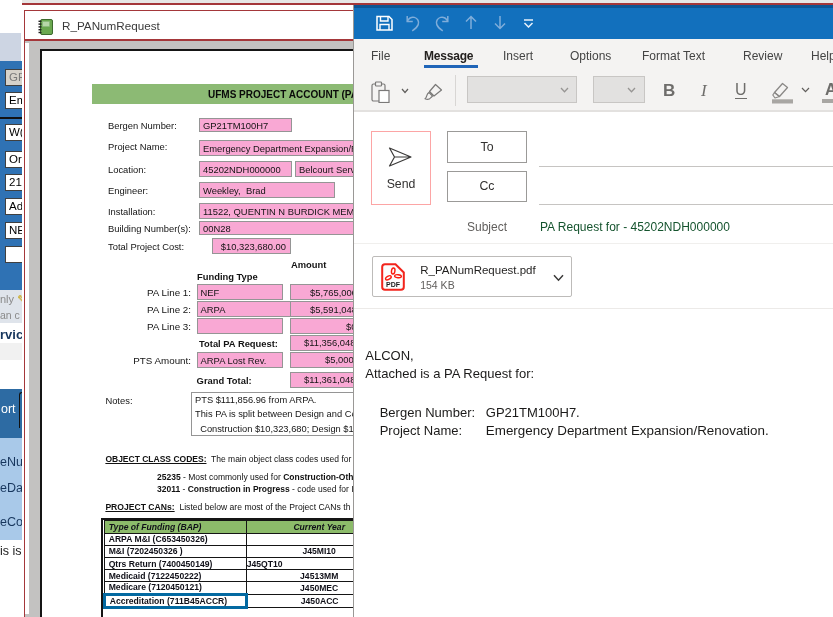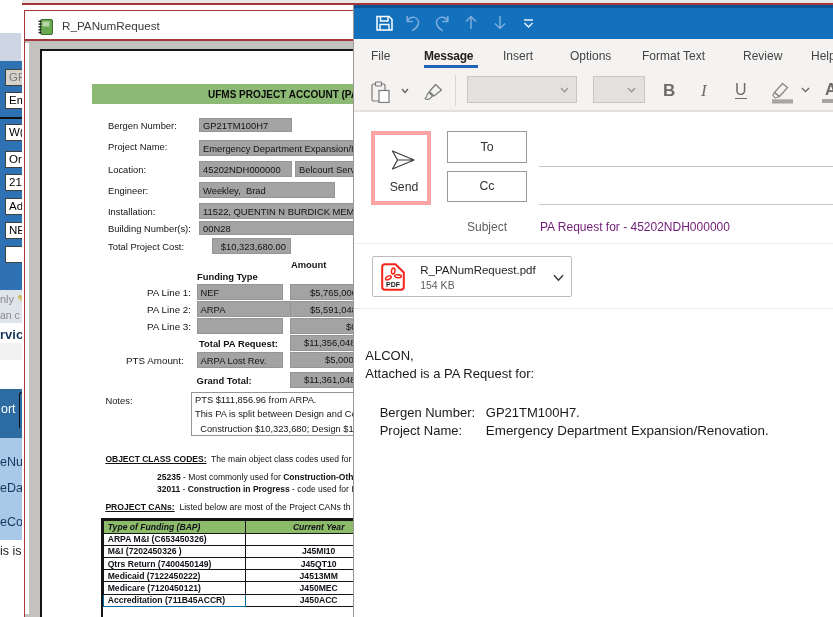--- a/index.html
+++ b/index.html
@@ -4,21 +4,21 @@
 <style>
   * { margin:0; padding:0; box-sizing:border-box; }
   html,body { width:833px; height:617px; overflow:hidden; background:#fff;
     font-family:"Liberation Sans", sans-serif; }
   .abs { position:absolute; }
   #stage { position:relative; width:833px; height:617px; overflow:hidden; }
   .cell { position:absolute; left:5px; width:19px; height:17px; background:#fff;
     border:1px solid #404040; font-size:11.5px; color:#000; line-height:15px; padding-left:3px;
     white-space:nowrap; overflow:hidden; }
   .rlabel { position:absolute; font-size:9.4px; color:#141414; white-space:nowrap; }
-  .rbox { position:absolute; background:#a3a3a3; border:1px solid #959595; font-size:9.4px;
+  .rbox { position:absolute; background:#f9a8d4; border:1px solid #959595; font-size:9.4px;
     color:#141414; line-height:13px; padding-left:3px; white-space:nowrap; overflow:hidden; }
   .tabtxt { position:absolute; top:0; height:29px; line-height:29px; font-size:12px; color:#444; }
 </style>
 </head>
 <body>
 <div id="stage">
 
   <div class="abs" style="left:0;top:0;width:833px;height:3px;background:#e7e7e6;"></div>
   <div class="abs" style="left:0;top:3px;width:833px;height:1.5px;background:#a4373a;"></div>
 
@@ -102,21 +102,21 @@
       <div class="rbox" style="left:247.6px;top:250.2px;width:68px;height:16px;"></div>
       <div class="rbox" style="left:247.6px;top:267px;width:68px;height:16px;"></div>
       <div class="rlabel" style="left:268px;top:236px;">$5,765,000</div>
       <div class="rlabel" style="left:268px;top:252.8px;">$5,591,048</div>
       <div class="rlabel" style="left:304px;top:269.8px;">$0.</div>
 
       <div class="rlabel" style="left:157px;top:287px;font-weight:bold;">Total PA Request:</div>
       <div class="rbox" style="left:247.6px;top:283.8px;width:68px;height:16px;"></div>
       <div class="rlabel" style="left:262px;top:285.8px;">$11,356,048</div>
 
-      <div class="rlabel" style="left:84px;top:303.6px;width:65px;text-align:left;font-size:9.8px;">PTS Amount:</div>
+      <div class="rlabel" style="left:84px;top:303.6px;width:65px;text-align:right;font-size:9.8px;">PTS Amount:</div>
       <div class="rbox" style="left:154.6px;top:301px;width:86px;height:16px;line-height:15px;">ARPA Lost Rev.</div>
       <div class="rbox" style="left:247.6px;top:301px;width:68px;height:16px;"></div>
       <div class="rlabel" style="left:283px;top:303px;text-align:right;">$5,000</div>
 
       <div class="rlabel" style="left:154.6px;top:323.8px;font-weight:bold;">Grand Total:</div>
       <div class="rbox" style="left:247.6px;top:321px;width:68px;height:16px;"></div>
       <div class="rlabel" style="left:262px;top:323px;">$11,361,048</div>
 
       <div class="rlabel" style="left:63.4px;top:344.2px;">Notes:</div>
       <div class="abs" style="left:149px;top:341px;width:166px;height:44px;border:1px solid #959595;font-size:9.3px;color:#141414;line-height:14.3px;padding:0 0 0 3px;white-space:nowrap;overflow:hidden;">PTS $111,856.96 from ARPA.<br>This PA is split between Design and Co<br>&nbsp;&nbsp;Construction $10,323,680; Design $1</div>
@@ -136,32 +136,32 @@
           <tr style="height:12.2px;">
                 <td style="border:1px solid #151515;padding-left:4px;">ARPA M&amp;I (C653450326)</td>
                 <td style="border:1px solid #151515;"></td>
               </tr>
           <tr style="height:12.2px;">
                 <td style="border:1px solid #151515;padding-left:4px;">M&amp;I (7202450326 )</td>
                 <td style="border:1px solid #151515;text-align:center;">J45MI10</td>
               </tr>
           <tr style="height:12.2px;">
                 <td style="border:1px solid #151515;padding-left:4px;">Qtrs Return (7400450149)</td>
-                <td style="border:1px solid #151515;text-align:center;margin-left:20px;">J45QT10</td>
+                <td style="border:1px solid #151515;text-align:left;margin-left:20px;">J45QT10</td>
               </tr>
           <tr style="height:12.2px;">
                 <td style="border:1px solid #151515;padding-left:4px;">Medicaid (7122450222)</td>
                 <td style="border:1px solid #151515;text-align:center;">J4513MM</td>
               </tr>
           <tr style="height:12.2px;">
                 <td style="border:1px solid #151515;padding-left:4px;">Medicare (7120450121)</td>
                 <td style="border:1px solid #151515;text-align:center;">J450MEC</td>
               </tr>
           <tr style="height:12.2px;">
-                <td style="border:1px solid #0369a1;padding-left:4px;">Accreditation (711B45ACCR)</td>
+                <td style="border:3px solid #0369a1;padding-left:4px;">Accreditation (711B45ACCR)</td>
                 <td style="border:1px solid #151515;text-align:center;">J450ACC</td>
               </tr>
         </tbody>
           </table>
       </div>
     </div>
   </div>
 
   <div class="abs" style="left:353px;top:4.5px;width:1px;height:612.5px;background:#9a9896;"></div>
   <div id="outlook" class="abs" style="left:354px;top:4.5px;width:479px;height:612.5px;background:#fff;overflow:hidden;">
@@ -230,32 +230,32 @@
       <path d="M8.5 13.5 L13.5 17.5 L9 19 L6.8 16 Z" fill="none" stroke="#8a8886" stroke-width="1.2" stroke-linejoin="round"></path>
       <rect x="6" y="20.3" width="21" height="4.2" fill="#a8a6a3"></rect>
     </svg>
     <svg class="abs" style="left:447.4px;top:82px;" width="9" height="6" viewBox="0 0 9 6">
         <path d="M1 1 L4.5 4.7 L8 1" fill="none" stroke="#605e5c" stroke-width="1.2"></path>
       </svg>
     <div class="abs" style="left:471px;top:75px;font-size:16.5px;font-weight:bold;color:#6e6d6b;">A</div>
     <div class="abs" style="left:468px;top:94.3px;width:11px;height:4.2px;background:#a8a6a3;"></div>
     <div class="abs" style="left:0;top:105.5px;width:479px;height:1.5px;background:#e3e1df;"></div>
 
-    <div class="abs" style="left:17px;top:126.5px;width:60px;height:74px;border:4px solid #fca5a5;background:#fff;">
+    <div class="abs" style="left:17px;top:126.5px;width:60px;height:74px;border:1px solid #fca5a5;background:#fff;">
       <svg class="abs" style="left:16px;top:14px;" width="25" height="22" viewBox="0 0 25 22">
         <path d="M1.5 20 L23 11 L1.5 2 L6.5 11 Z M6.5 11 L23 11" fill="none" stroke="#3b3a39" stroke-width="1.2" stroke-linejoin="round"></path>
       </svg>
       <div class="abs" style="left:0;top:45px;width:58px;text-align:center;font-size:12.3px;color:#323130;">Send</div>
     </div>
     <div class="abs" style="left:93px;top:126.5px;width:80px;height:32px;border:1px solid #9b9a98;background:#fff;text-align:center;font-size:12.3px;color:#323130;line-height:30px;">To</div>
     <div class="abs" style="left:93px;top:166px;width:80px;height:31.5px;border:1px solid #9b9a98;background:#fff;text-align:center;font-size:12.3px;color:#323130;line-height:29px;">Cc</div>
     <div class="abs" style="left:185px;top:161.3px;width:294px;height:1px;background:#c6c4c2;"></div>
     <div class="abs" style="left:185px;top:199.8px;width:294px;height:1px;background:#c6c4c2;"></div>
     <div class="abs" style="left:113px;top:215.5px;font-size:12px;color:#605e5c;">Subject</div>
-    <div class="abs" style="left:186px;top:215.5px;font-size:12px;color:#701a75;">PA Request for - 45202NDH000000</div>
+    <div class="abs" style="left:186px;top:215.5px;font-size:12px;color:#14532d;">PA Request for - 45202NDH000000</div>
     <div class="abs" style="left:0;top:238px;width:479px;height:1px;background:#f0efed;"></div>
 
     <div class="abs" style="left:18.4px;top:251.5px;width:200px;height:41px;border:1px solid #bdbbb9;border-radius:2px;background:#fff;">
       <svg class="abs" style="left:8px;top:5.5px;" width="24" height="28" viewBox="0 0 24 28">
         <path d="M4 1.2 H14.5 L22.8 9.5 V24 Q22.8 26.8 20 26.8 H4 Q1.2 26.8 1.2 24 V4 Q1.2 1.2 4 1.2 Z" fill="#fcfcfc" stroke="#f2241c" stroke-width="2"></path>
         <g fill="none" stroke="#fa1b0f" stroke-width="1.4">
           <ellipse cx="12.2" cy="8" rx="1.7" ry="3" transform="rotate(10 12.2 8)"></ellipse>
           <ellipse cx="7.4" cy="14.8" rx="3.1" ry="1.6" transform="rotate(-30 7.4 14.8)"></ellipse>
           <ellipse cx="17" cy="13.2" rx="3.4" ry="1.5" transform="rotate(6 17 13.2)"></ellipse>
         </g>

